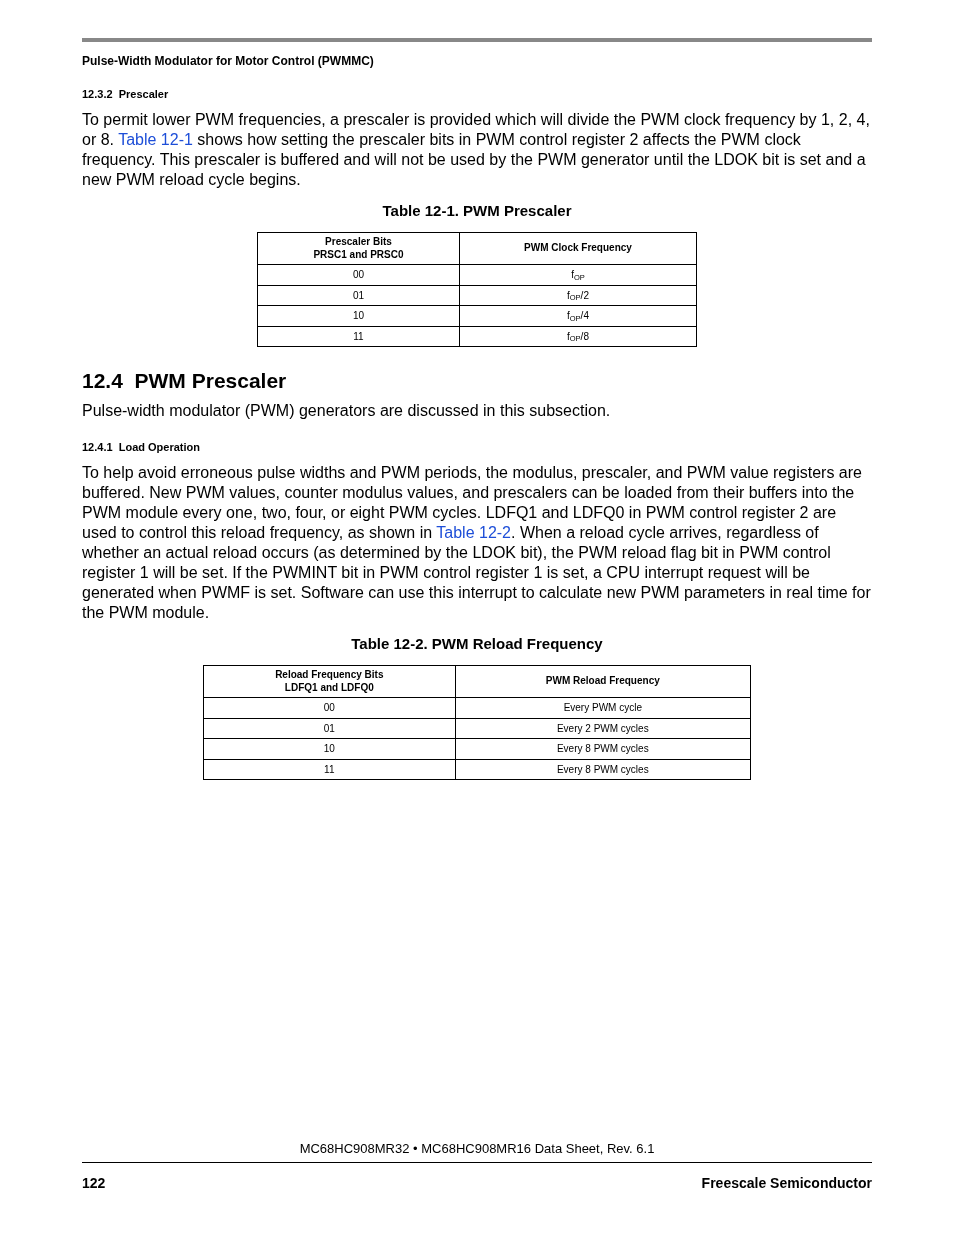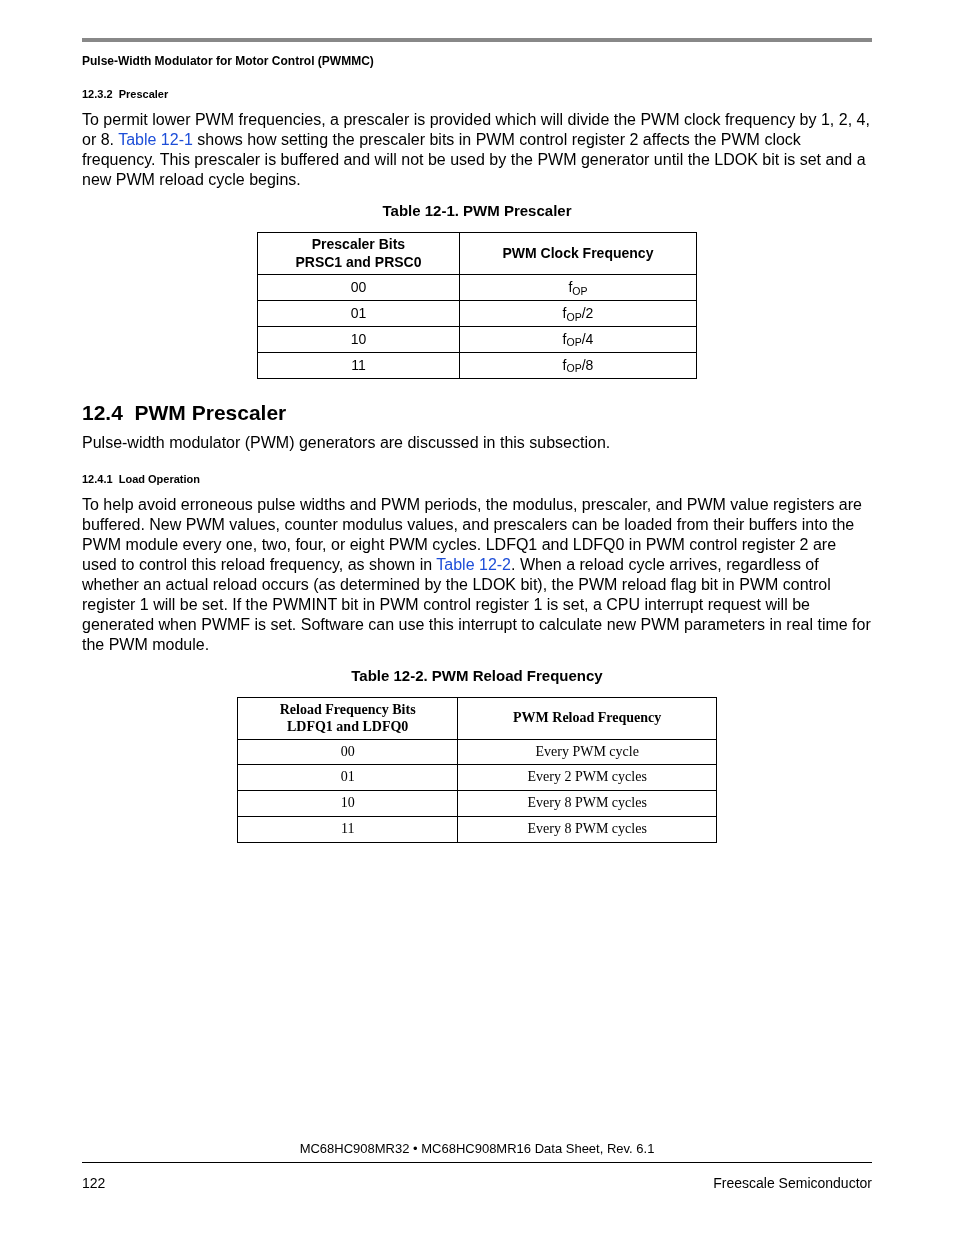--- a/index.html
+++ b/index.html
@@ -41,21 +41,21 @@
   .table-title {
     font-size: 15px;
     font-weight: bold;
     text-align: center;
     margin-top: 8px;
     margin-bottom: 6px;
   }
   table.datatable {
     border-collapse: collapse;
     margin: 13px auto 14px auto;
-    font-size: 14px;
+    font-size: 10px;
   }
   table.datatable th, table.datatable td {
     border: 1px solid #000;
     padding: 3px 18px;
     text-align: center;
     vertical-align: middle;
   }
   table.datatable th {
     font-weight: bold;
     line-height: 1.25;
@@ -77,20 +77,21 @@
   .footer-doc {
     font-size: 13px;
     font-weight: normal;
     text-align: center;
   }
   .footer-row {
     display: flex;
     justify-content: space-between;
     font-size: 14px;
     margin-top: 12px;
+    font-weight: bold;
   }
 </style>
 </head>
 <body>
 
 <div class="top-rule"></div>
 <div class="header-text">Pulse-Width Modulator for Motor Control (PWMMC)</div>
 
 <div class="h3">
   <span>12.3.2</span>&nbsp;&nbsp;<span>Prescaler</span>
@@ -132,21 +133,21 @@
 <p class="para">Pulse-width modulator (PWM) generators are discussed in this subsection.</p>
 
 <div class="h3" style="margin-top:20px;">
   <span>12.4.1</span>&nbsp;&nbsp;<span>Load Operation</span>
 </div>
 <p class="para">
   <span>To help avoid erroneous pulse widths and PWM periods, the modulus, prescaler, and PWM value registers are buffered. New PWM values, counter modulus values, and prescalers can be loaded from their buffers into the PWM module every one, two, four, or eight PWM cycles. LDFQ1 and LDFQ0 in PWM control register 2 are used to control this reload frequency, as shown in </span><span class="link">Table 12-2</span><span>. When a reload cycle arrives, regardless of whether an actual reload occurs (as determined by the LDOK bit), the PWM reload flag bit in PWM control register 1 will be set. If the PWMINT bit in PWM control register 1 is set, a CPU interrupt request will be generated when PWMF is set. Software can use this interrupt to calculate new PWM parameters in real time for the PWM module.</span>
 </p>
 
 <div class="table-title">Table 12-2. PWM Reload Frequency</div>
-<table class="datatable" style="width:480px;font-family:Liberation Serif, serif;">
+<table class="datatable" style="width:548px;">
   <tbody>
       <tr>
     <th style="width:46%;"><span>Reload Frequency Bits</span><br><span>LDFQ1 and LDFQ0</span></th>
     <th><span>PWM Reload Frequency</span></th>
   </tr>
   <tr>
     <td>00</td>
     <td>Every PWM cycle</td>
   </tr>
   <tr>

